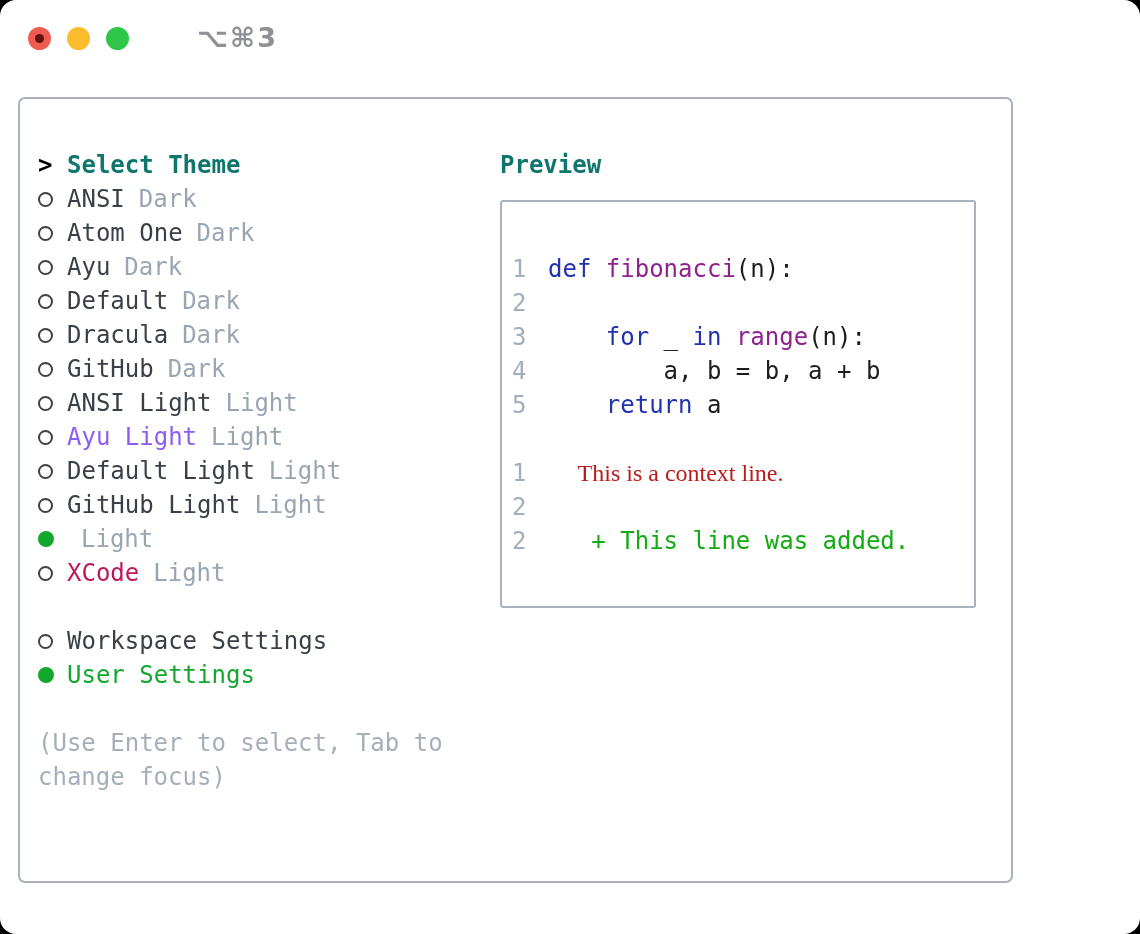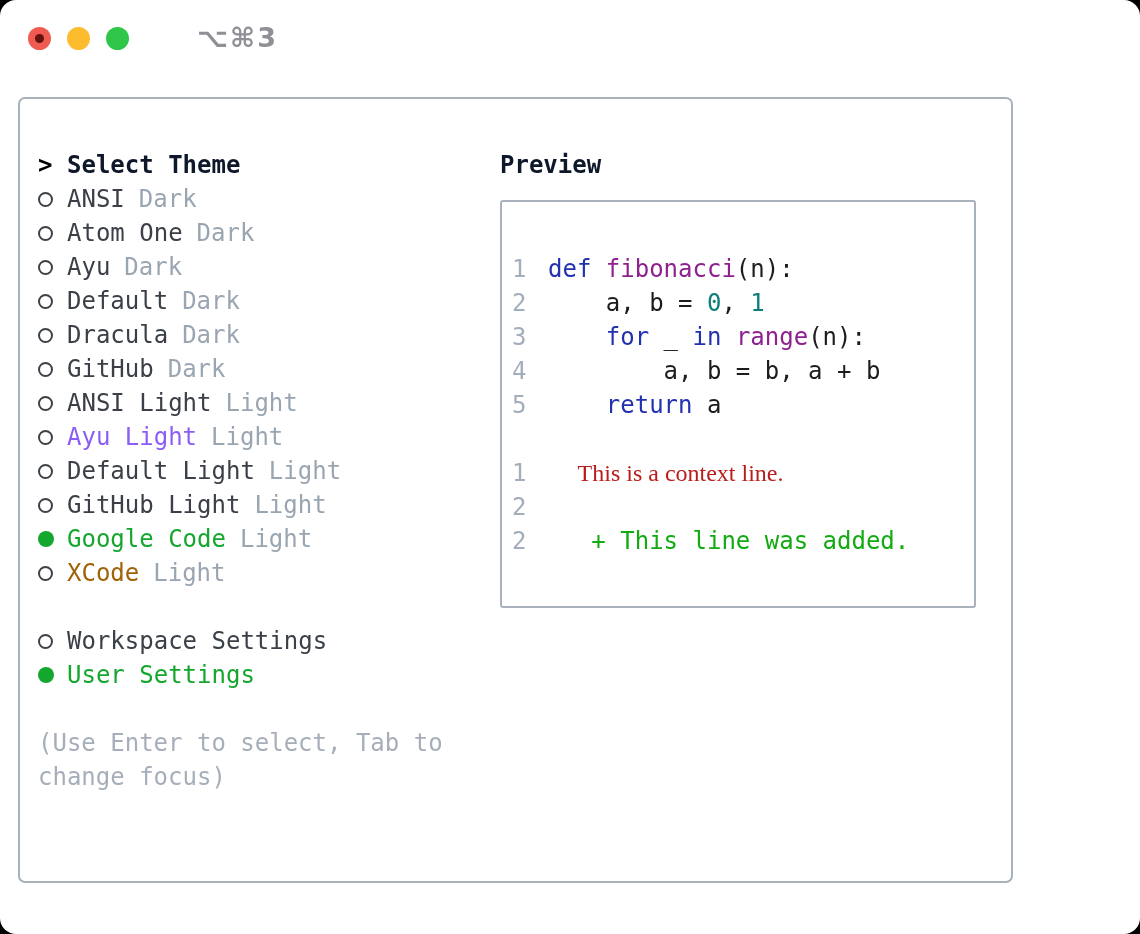--- a/index.html
+++ b/index.html
@@ -74,21 +74,21 @@
     display: flex;
     align-items: center;
   }
   .cursor-glyph { font-weight: bold; font-size: 24px; }
   .ring {
     width: 15px; height: 15px;
     border-radius: 50%;
     border: 2px solid #3d4248;
   }
   .ring.filled { border: none; width: 16px; height: 16px; }
-  .header-text { font-weight: bold; color: #0f172a; }
+  .header-text { font-weight: bold; color: #0f766e; }
   .item-name { }
   .item-variant { margin-left: 14px; }
   .spacer-line { height: 34px; }
   .help-block {
     margin-top: 34px;
     font-size: 24px;
     line-height: 34px;
     white-space: pre;
   }
   
@@ -195,27 +195,26 @@
   </div>
 
   <div class="row">
     <span class="marker-col"><span class="ring"></span></span>
     <span class="item-name" style="color: rgb(59, 64, 72);">GitHub Light</span>
     <span class="item-variant" style="color: rgb(154, 165, 178);">Light</span>
   </div>
 
   <div class="row">
     <span class="marker-col"><span class="ring filled" style="background: rgb(20, 167, 46);"></span></span>
-    <span class="item-name" style="color: rgb(20, 167, 46);">Google Code</span>
-    <span class="item-variant" style="color: rgb(154, 165, 178);">Light</span>
-  </div>
-
-  <div class="row">
-    <span class="marker-col"><span class="ring"></span></span>
-    <span class="item-name" style="color: #a16207;">XCode</span>
+    <span class="item-variant" style="color: rgb(154, 165, 178);">Light</span>
+  </div>
+
+  <div class="row">
+    <span class="marker-col"><span class="ring"></span></span>
+    <span class="item-name" style="color: #be185d;">XCode</span>
     <span class="item-variant" style="color: rgb(154, 165, 178);">Light</span>
   </div>
 </div>
 
       <div class="spacer-line"></div>
 
 
       <div id="apply-list">
   <div class="row">
     <span class="marker-col"><span class="ring"></span></span>
@@ -238,21 +237,20 @@
         <span class="header-text">Preview</span>
       </div>
       <div class="preview-box" id="preview-box" style="border-color: rgb(169, 178, 188);">
   <div class="code-row">
     <span class="lineno" style="color: rgb(163, 174, 188);">1</span>
     <span class="code-text"><span style="color: rgb(34, 49, 175);">def</span><span style="color: rgb(28, 28, 28);"> </span><span style="color: rgb(143, 33, 143);">fibonacci</span><span style="color: rgb(28, 28, 28);">(n):</span></span>
   </div>
 
   <div class="code-row">
     <span class="lineno" style="color: rgb(163, 174, 188);">2</span>
-    <span class="code-text"><span style="color: rgb(28, 28, 28);">    a, b = </span><span style="color: rgb(14, 125, 120);">0</span><span style="color: rgb(28, 28, 28);">, </span><span style="color: rgb(14, 125, 120);">1</span></span>
   </div>
 
   <div class="code-row">
     <span class="lineno" style="color: rgb(163, 174, 188);">3</span>
     <span class="code-text"><span style="color: rgb(28, 28, 28);">    </span><span style="color: rgb(34, 49, 175);">for</span><span style="color: rgb(28, 28, 28);"> _ </span><span style="color: rgb(34, 49, 175);">in</span><span style="color: rgb(28, 28, 28);"> </span><span style="color: rgb(143, 33, 143);">range</span><span style="color: rgb(28, 28, 28);">(n):</span></span>
   </div>
 
   <div class="code-row">
     <span class="lineno" style="color: rgb(163, 174, 188);">4</span>
     <span class="code-text"><span style="color: rgb(28, 28, 28);">        a, b = b, a + b</span></span>

